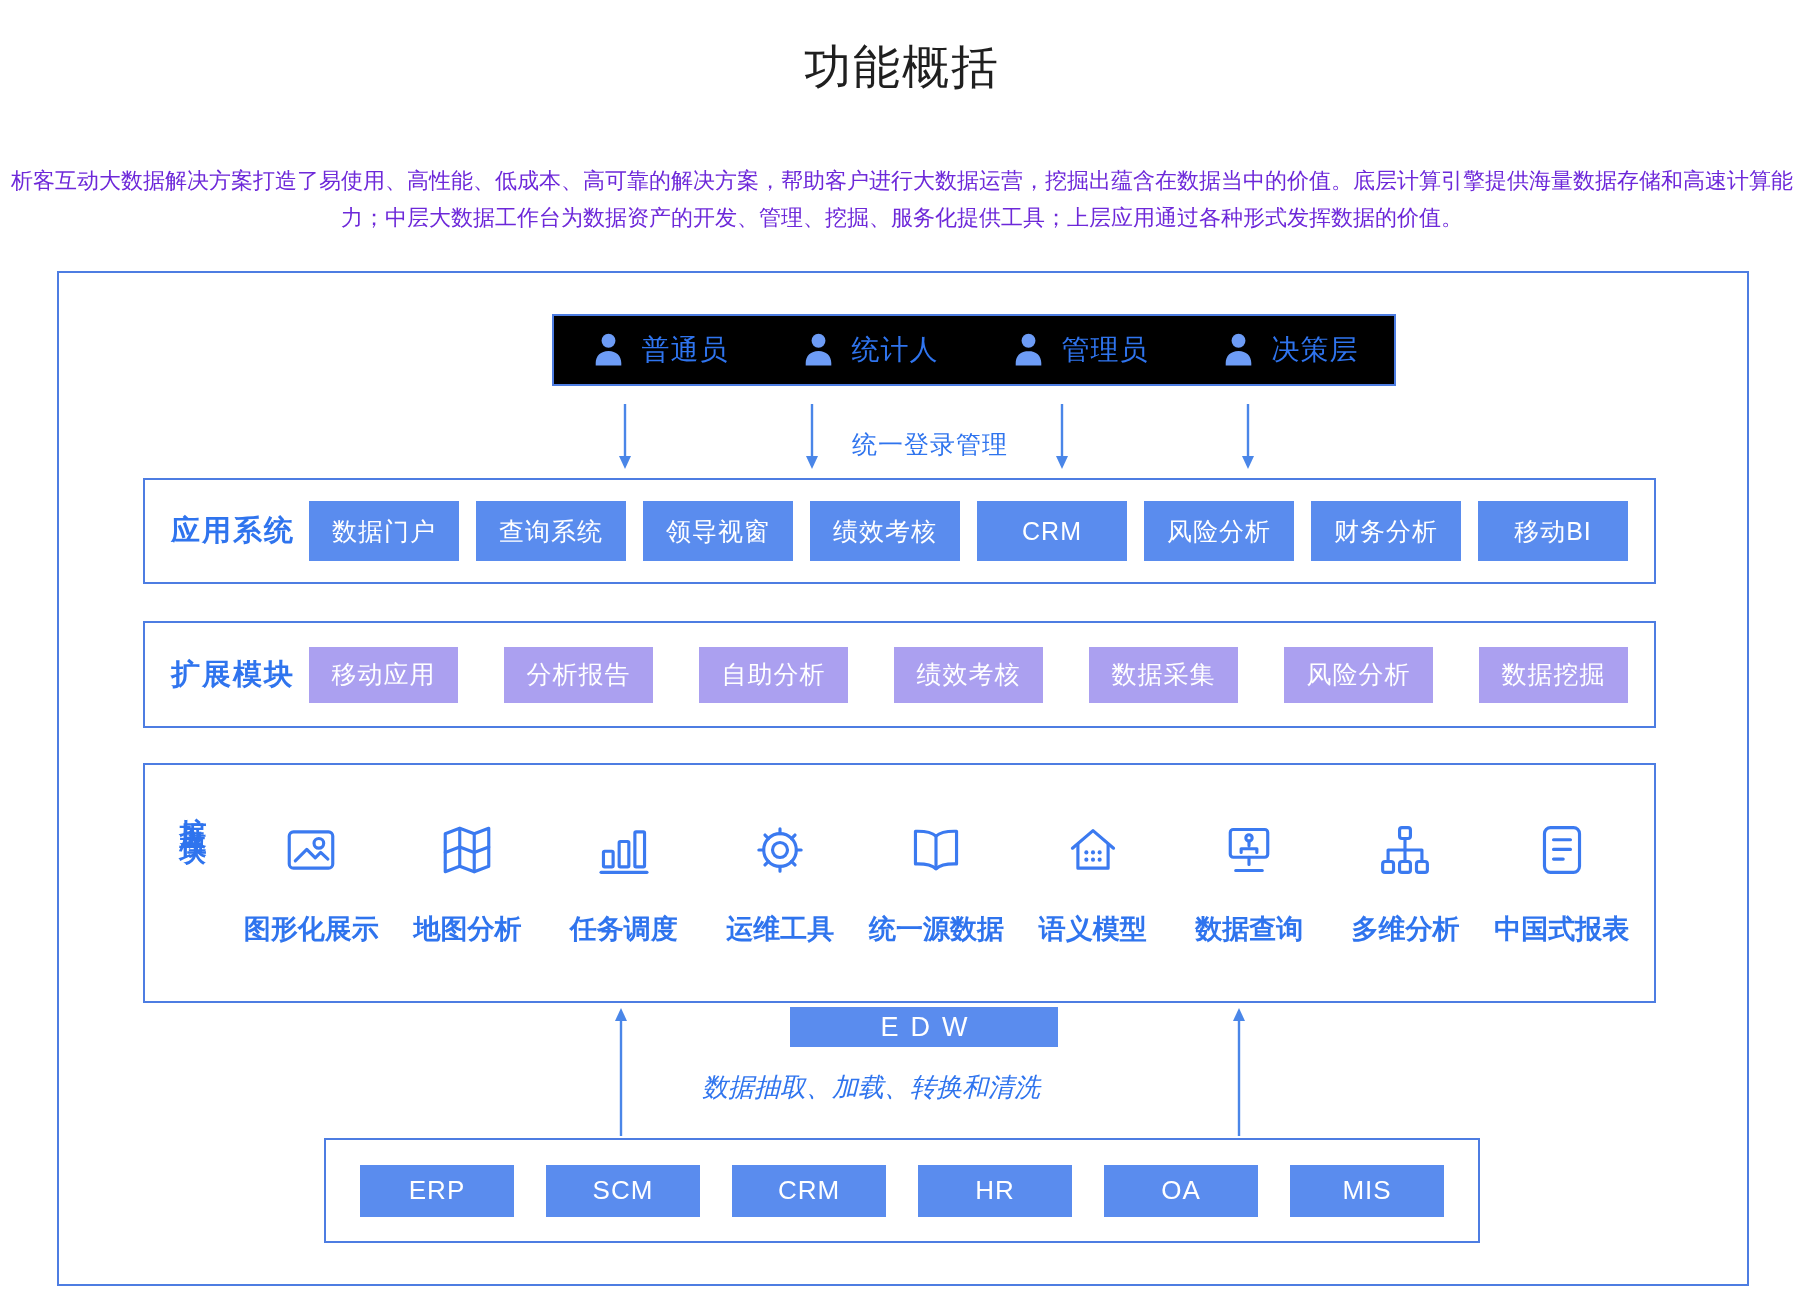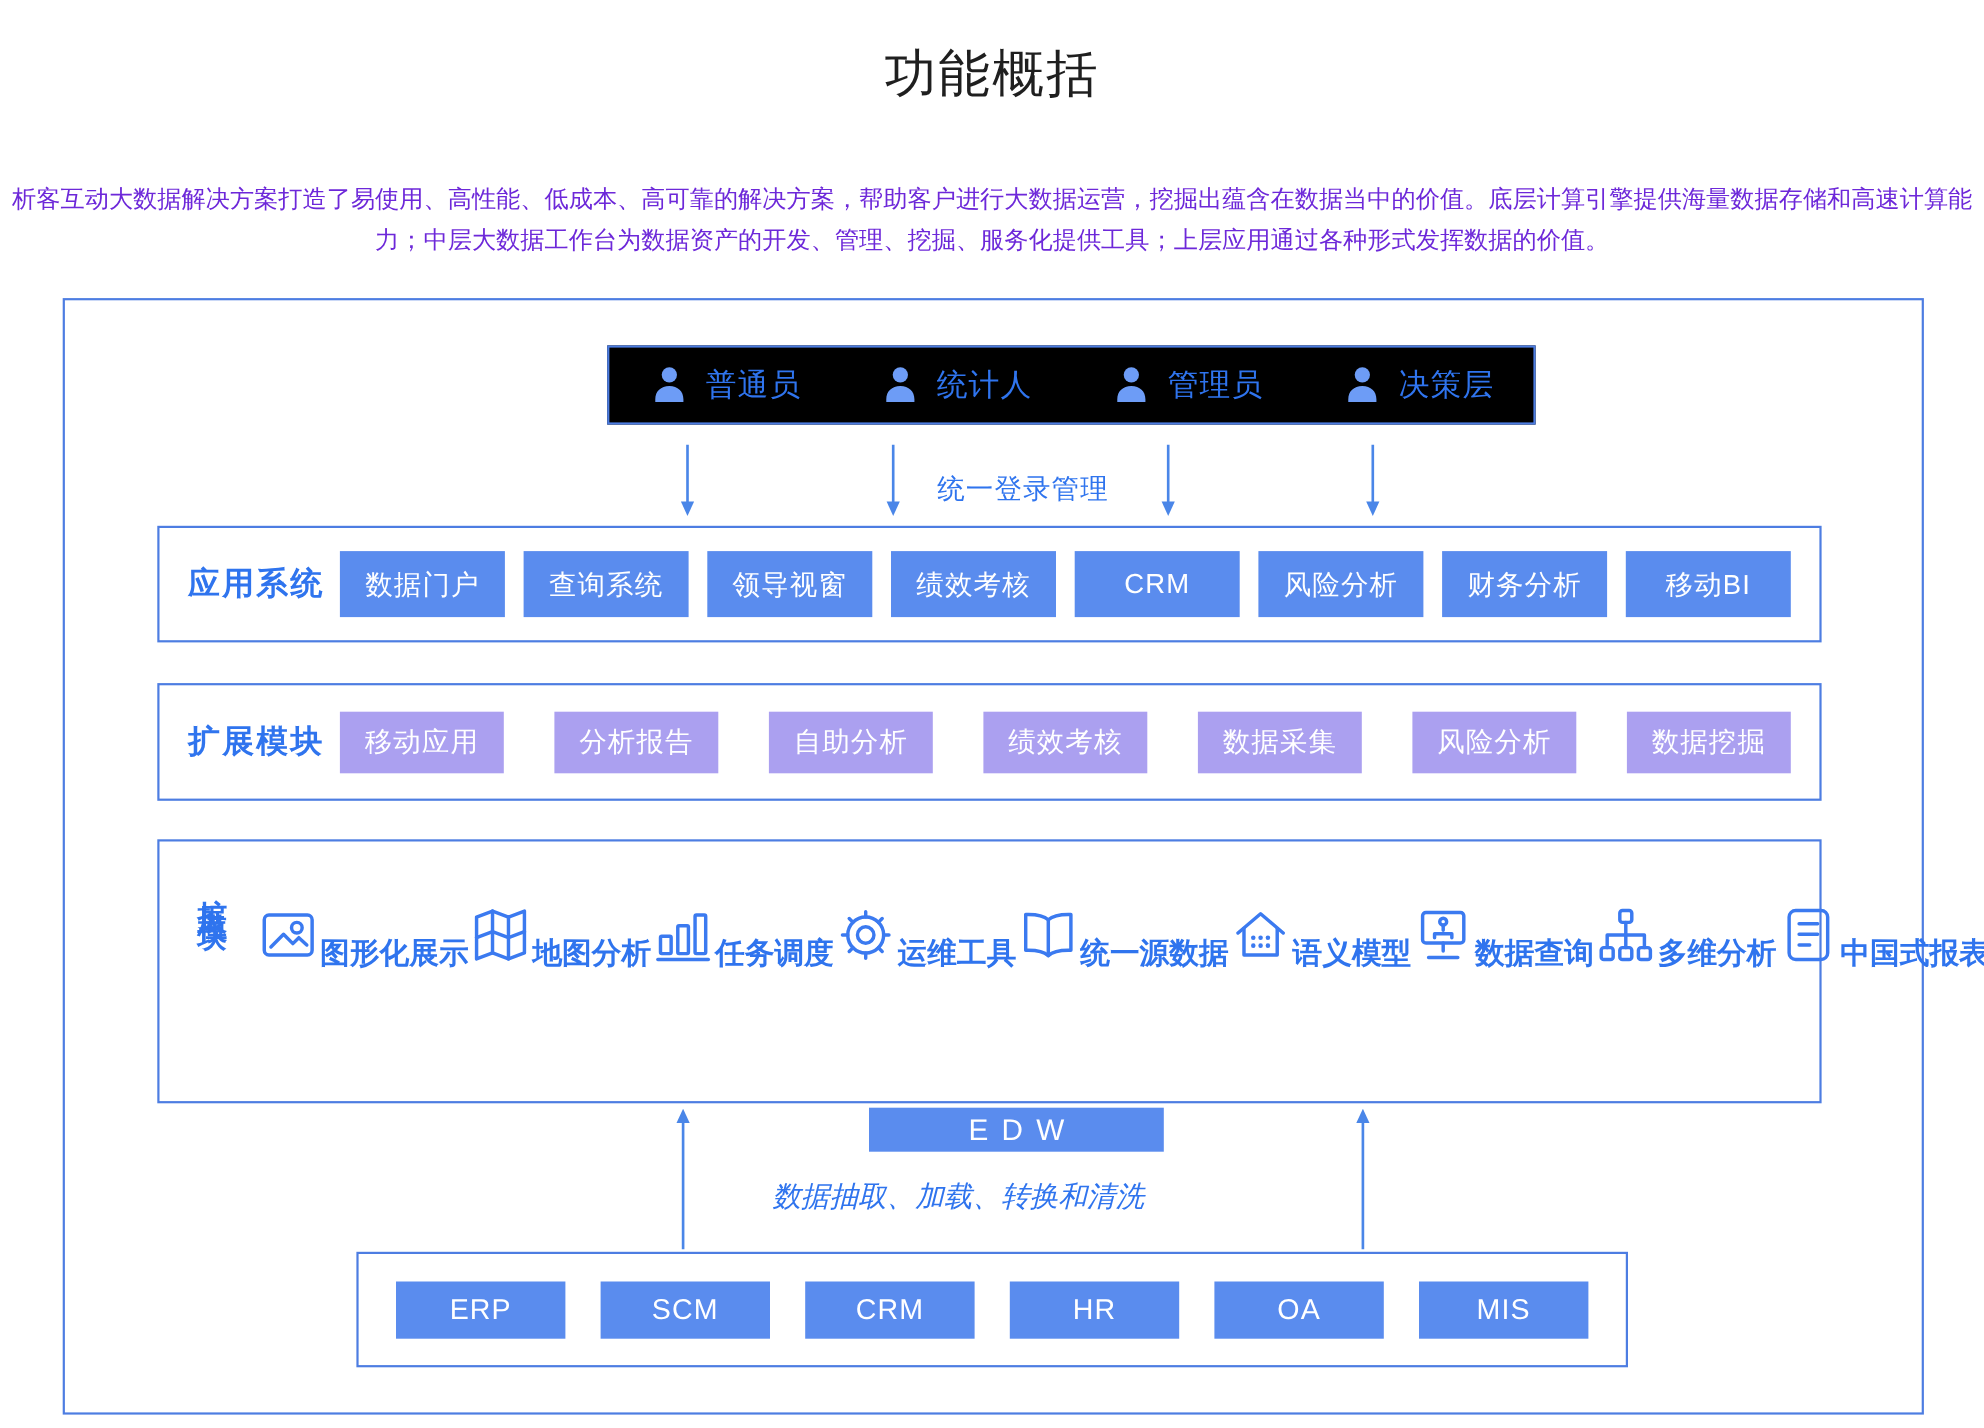--- a/index.html
+++ b/index.html
@@ -50,21 +50,21 @@
     color:#fff;font-size:25px;letter-spacing:1px;white-space:nowrap;}
   .chip-blue{height:60px;background:var(--blue);}
   .chip-purple{height:56px;background:var(--purple);}
 
   
   .module-box{position:absolute;left:143px;top:763px;width:1513px;height:240px;
     border:2px solid var(--border);background:#fff;}
   .v-label{position:absolute;left:30px;top:30px;writing-mode:vertical-lr;text-orientation:upright;
     font-size:27px;font-weight:700;color:var(--text-blue);letter-spacing:7px;}
   .modules{position:absolute;left:88px;right:14px;top:56px;display:flex;}
-  .module{flex:1 1 0;display:flex;flex-direction:row;align-items:center;}
+  .module{flex:1 1 0;display:flex;flex-direction:column;align-items:center;}
   .module-icon{width:58px;height:58px;color:var(--icon-blue);margin-bottom:32px;}
   .module-icon svg{width:58px;height:58px;display:block;fill:none;stroke:currentColor;
     stroke-width:2.6;stroke-linecap:round;stroke-linejoin:round;}
   .module-label{font-size:27px;font-weight:600;color:var(--text-blue);white-space:nowrap;}
 
   
   .edw-btn{position:absolute;left:790px;top:1007px;width:268px;height:40px;background:var(--blue);
     color:#fff;font-size:27px;letter-spacing:12px;display:flex;align-items:center;justify-content:center;padding-left:12px;}
   .etl-text{position:absolute;left:702px;top:1070px;width:460px;
     font-size:26px;color:var(--text-blue);font-style:italic;}

